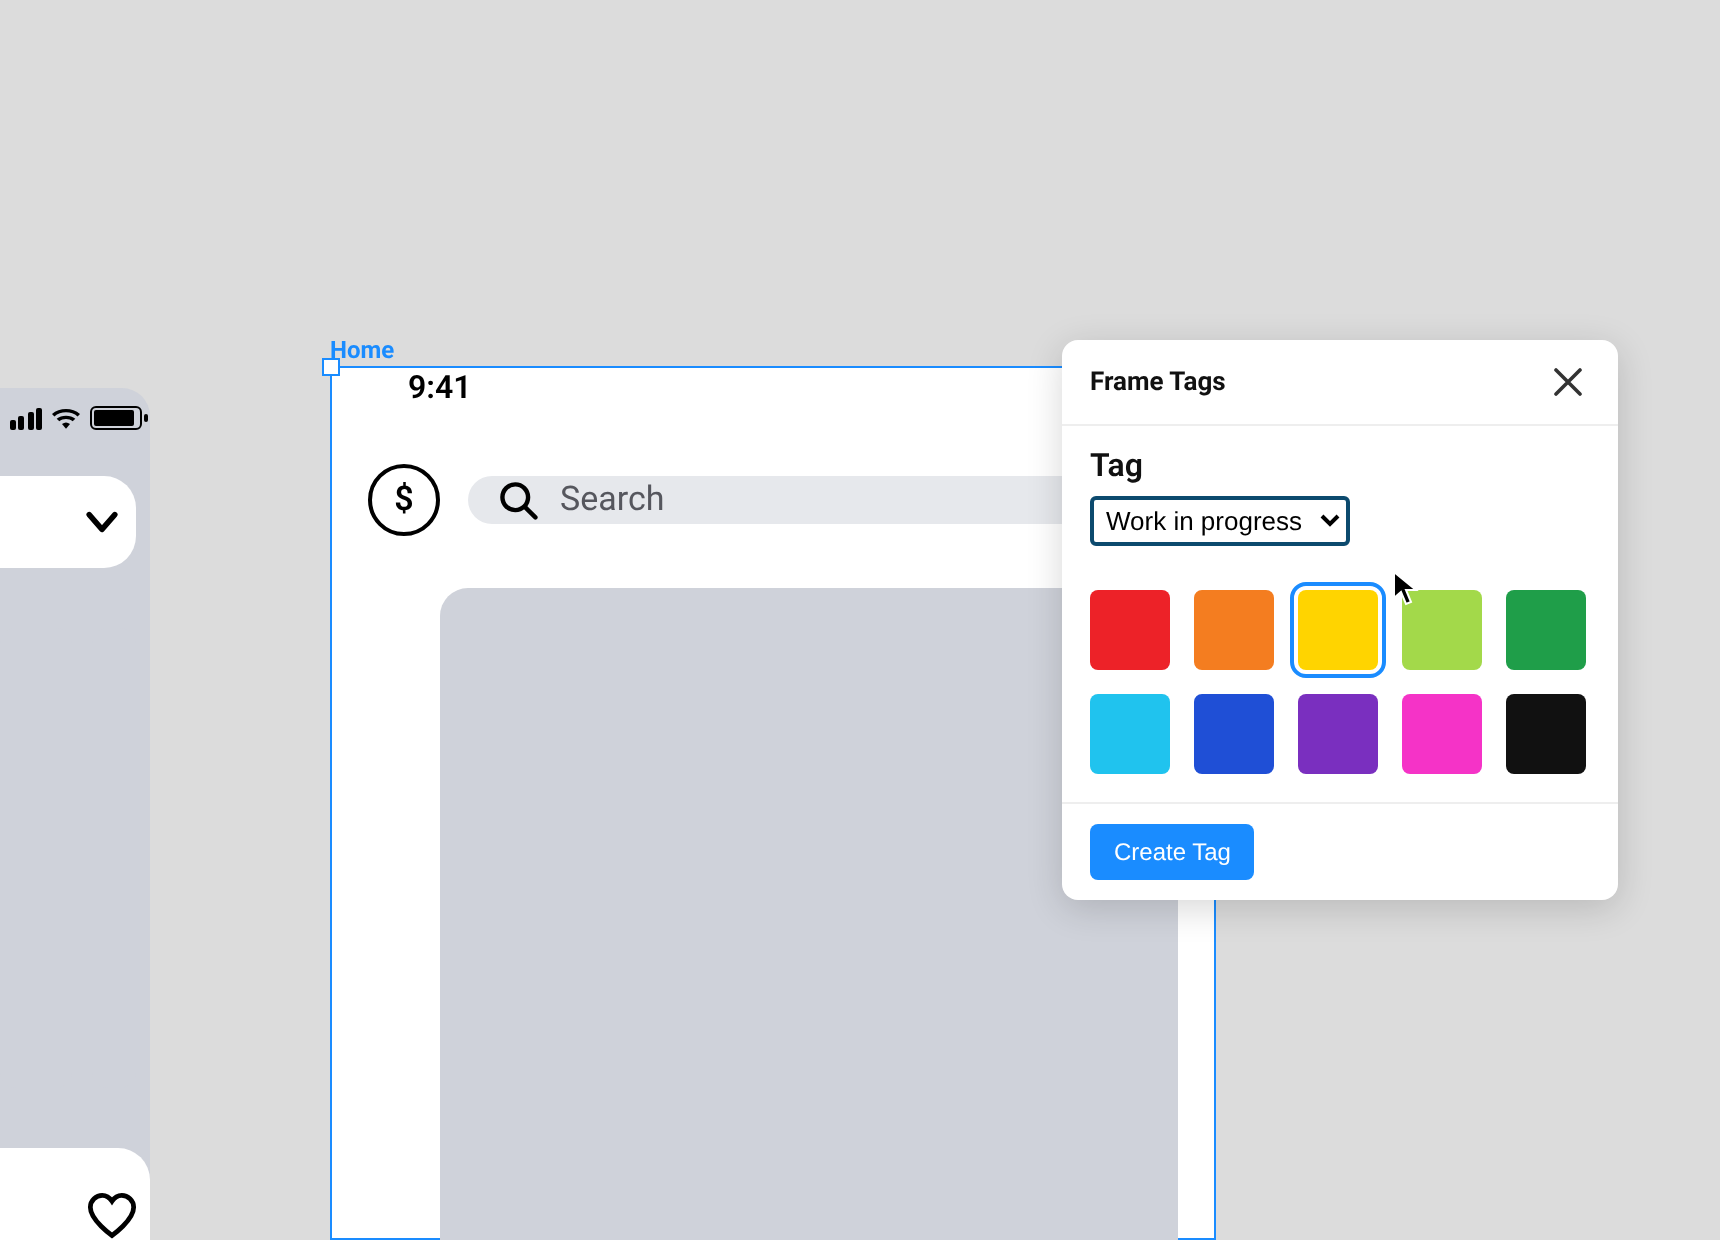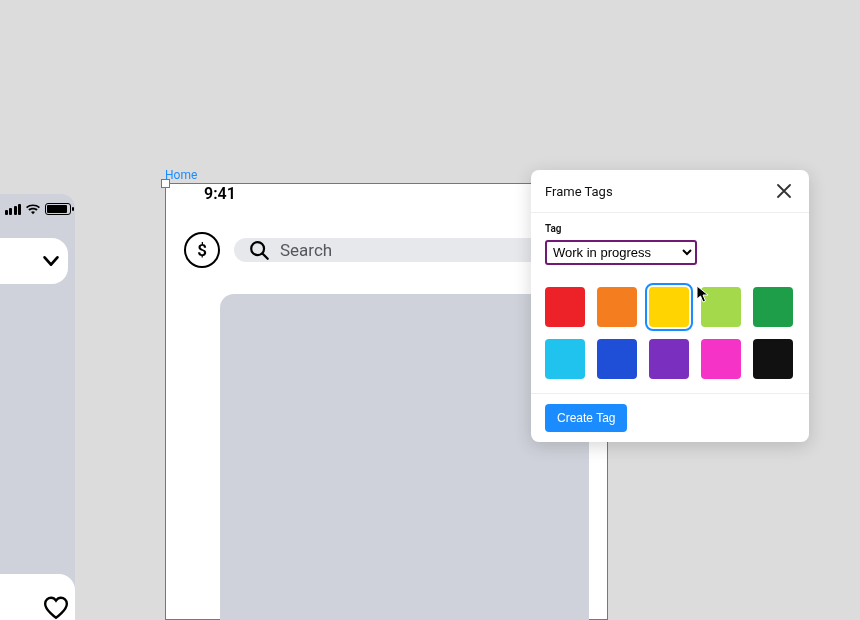--- a/index.html
+++ b/index.html
@@ -114,21 +114,21 @@
     right:6px; top:22px;
   }
 
   
   .frame-label {
     position:absolute;
     left:165px;
     top:168px;
     font-size:12px;
     color:#1a8cff;
-    font-weight:400;
+    font-weight:700;
   }
   .main-artboard {
     position:absolute;
     left:165px;
     top:183px;
     width:443px;
     height:437px;
     background:#fff;
     border:1px solid #1a8cff;
     box-sizing:border-box;
@@ -216,43 +216,43 @@
   }
   .popover-header {
     display:flex;
     align-items:center;
     justify-content:space-between;
     padding:10px 14px;
     border-bottom:1px solid #eee;
   }
   .popover-header .title {
     font-size:13px;
-    font-weight:400;
+    font-weight:700;
     color:#111;
   }
   .close-btn {
     width:22px;height:22px;
     display:flex;align-items:center;justify-content:center;
     cursor:pointer;
     color:#333;
   }
   .popover-body {
     padding:10px 14px 14px 14px;
   }
   .field-label {
-    font-size:10px;
+    font-size:16px;
     font-weight:600;
     color:#111;
     margin-bottom:6px;
   }
   .tag-select {
-    width:152px;
+    width:130px;
     font-size:13px;
     padding:2px 2px;
-    border:2px solid #701a75;
+    border:2px solid #0c4a6e;
     border-radius:3px;
     box-sizing:border-box;
     background:#fff;
   }
   .section-gap { height:14px; }
   .swatch-grid {
     display:grid;
     grid-template-columns:repeat(5, 40px);
     grid-auto-rows:40px;
     gap:12px;

